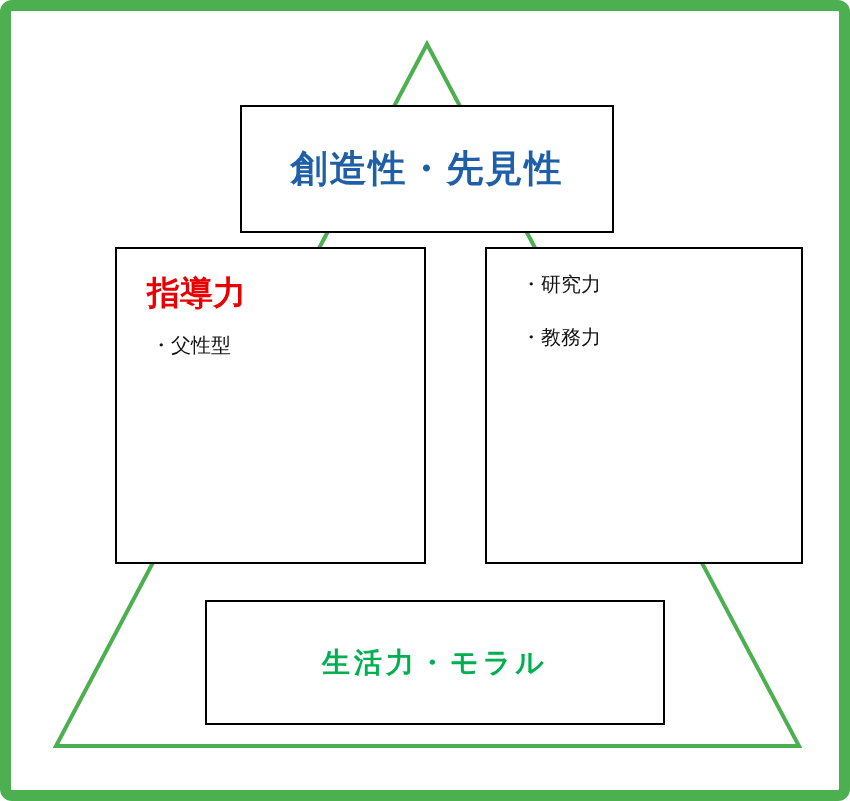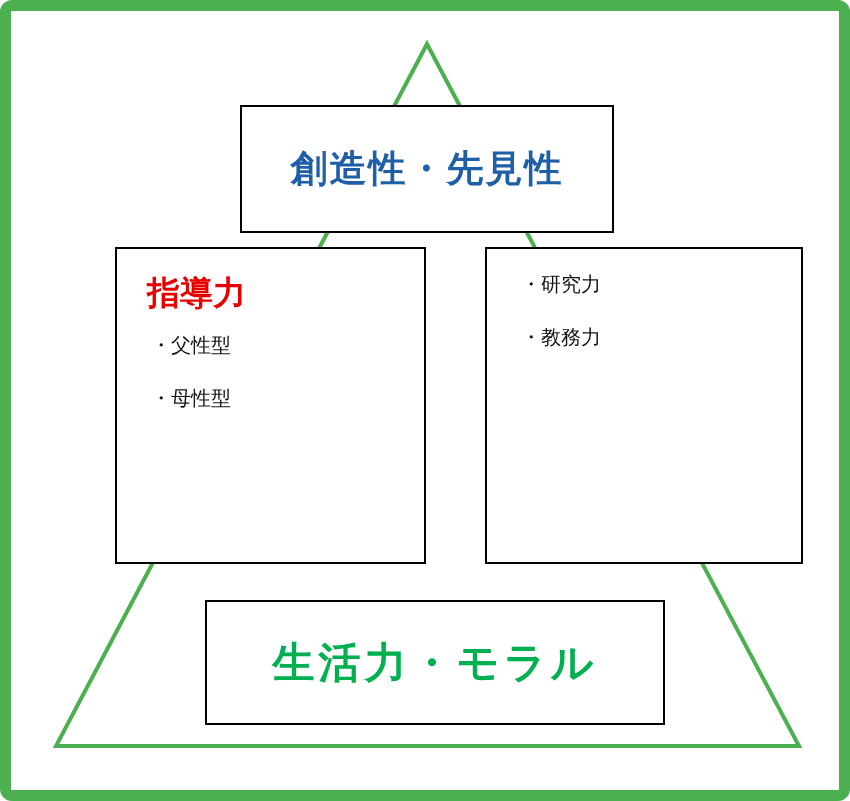--- a/index.html
+++ b/index.html
@@ -97,21 +97,21 @@
     left: 205px;
     top: 600px;
     width: 456px;
     height: 121px;
     display: flex;
     align-items: center;
     justify-content: center;
   }
   .bottom-box .label {
     color: var(--bottom-green, #00b050);
-    font-size: 42px;
+    font-size: 28px;
     font-weight: bold;
     letter-spacing: 4px;
     white-space: nowrap;
   }
 </style>
 </head>
 <body>
 
 <div class="canvas">
 
@@ -119,21 +119,20 @@
     <polygon points="427,44 56,746 799,746"></polygon>
   </svg>
 
   <div class="box top-box">
     <span class="label">創造性・先見性</span>
   </div>
 
   <div class="box side-box left">
     <div class="box-heading">指導力</div>
     <div class="box-item">・父性型</div>
-    <div class="box-item">・母性型</div>
   </div>
 
   <div class="box side-box right">
     <div class="box-item">・研究力</div>
     <div class="box-item">・教務力</div>
   </div>
 
   <div class="box bottom-box">
     <span class="label">生活力・モラル</span>
   </div>

